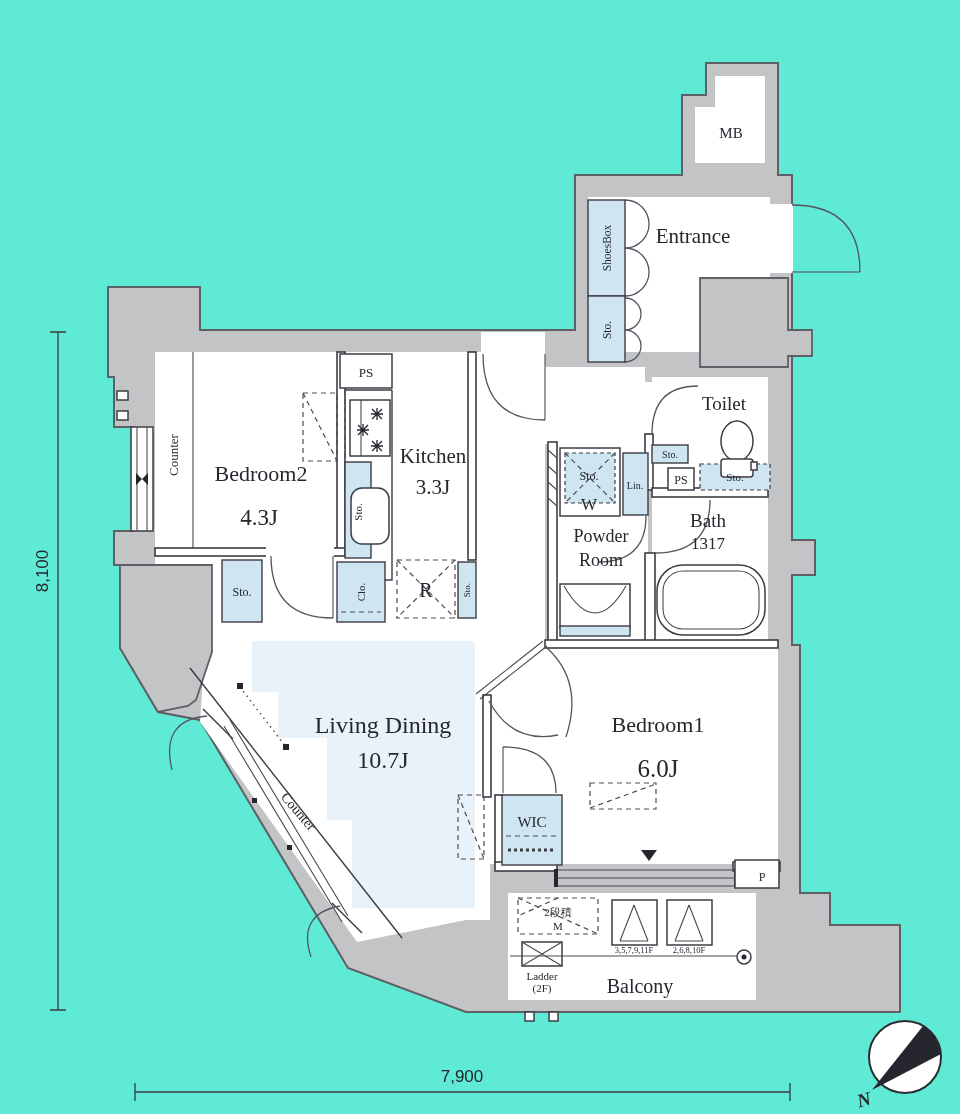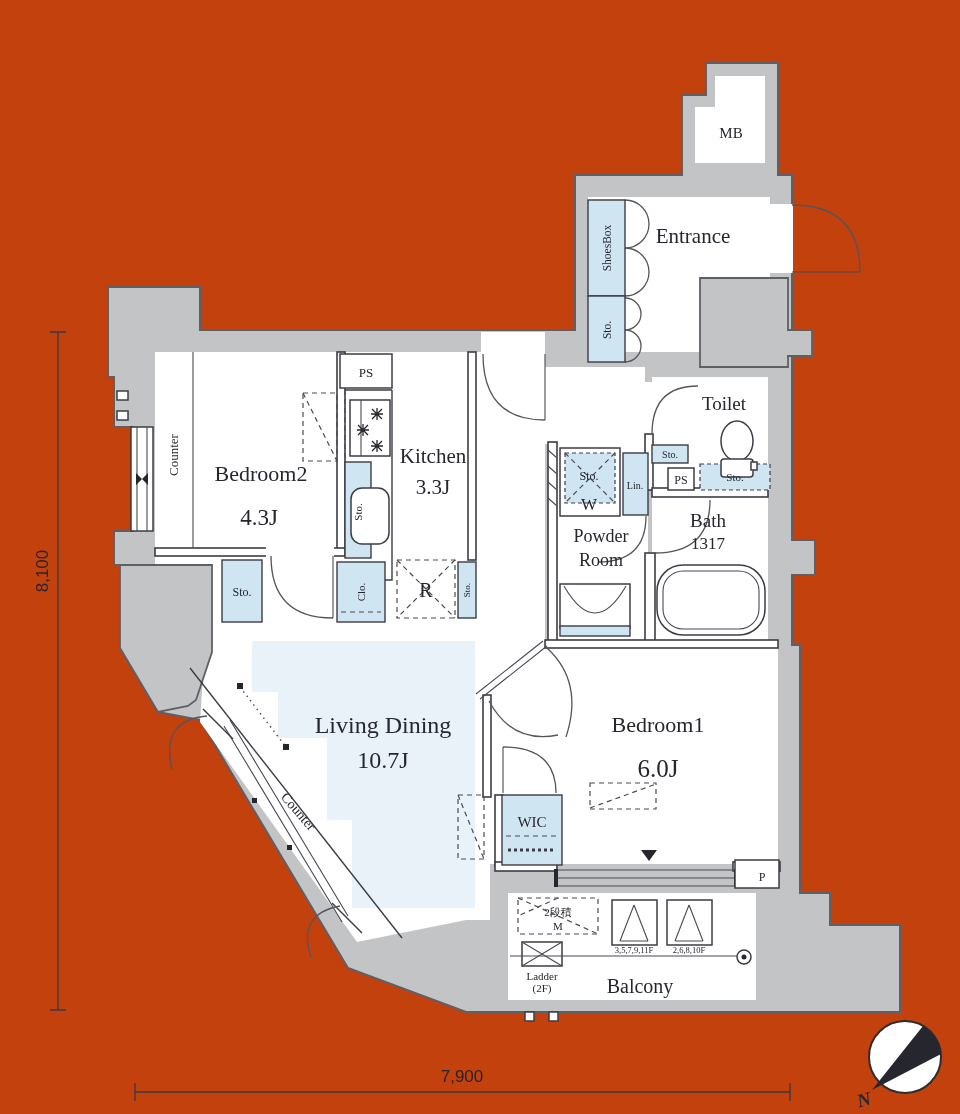--- a/index.html
+++ b/index.html
@@ -1,16 +1,16 @@
 <!DOCTYPE html>
 <html><head>
 <meta charset="utf-8">
 <style>
   html,body{margin:0;padding:0;background:#ffffff;}
-  .page{width:960px;height:1114px;position:relative;background:#c2410c;overflow:hidden;}
+  .page{width:960px;height:1114px;position:relative;background:#5eead4;overflow:hidden;}
   svg{display:block;}
   text{fill:#26262e;font-family:"Liberation Serif","DejaVu Serif",serif;}
   .wall{fill:#c3c4c6;stroke:#5f5f66;stroke-width:2;}
   .col{fill:#c3c4c6;stroke:#5f5f66;stroke-width:1.8;}
   .room{fill:#ffffff;stroke:none;}
   .part{fill:#ffffff;stroke:#3c3c44;stroke-width:1.6;}
   .blue{fill:#cfe5f2;stroke:#3c3c44;stroke-width:1.4;}
   .blueDash{fill:#cfe5f2;stroke:#3c3c44;stroke-width:1.2;stroke-dasharray:4 3;}
   .floor{fill:#e9f2f8;stroke:none;}
   .ln{stroke:#3c3c44;stroke-width:1.4;fill:none;}

